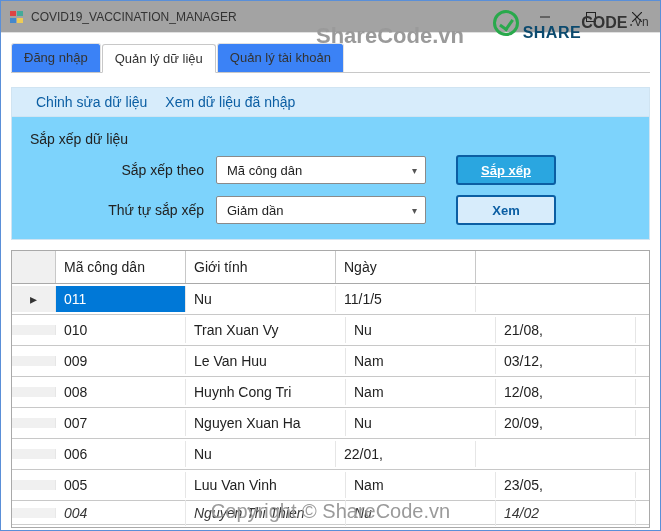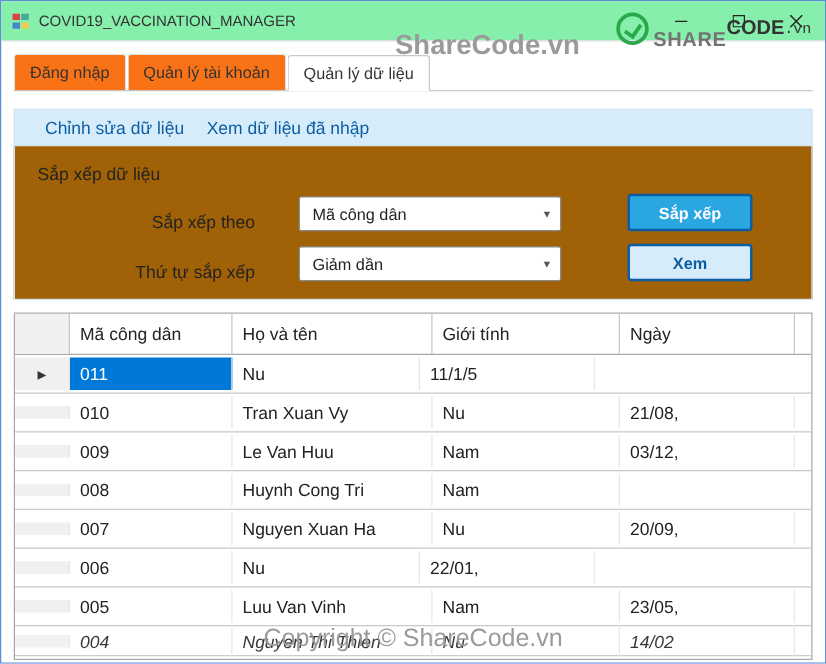--- a/index.html
+++ b/index.html
@@ -10,78 +10,78 @@
     font-size: 13px;
     background: #fff;
     width: 661px;
     height: 531px;
     overflow: hidden;
     position: relative;
   }
   .window { border: 1px solid #5a8fd8; background: #fff; width: 661px; height: 531px; }
   .titlebar {
     display: flex; align-items: center; height: 32px;
-    background: #86efac; border-bottom: 1px solid #e0e0e0;
+    background: #a3a3a3; border-bottom: 1px solid #e0e0e0;
     padding: 0 0 0 8px;
   }
   .titlebar .icon-box {
     width: 16px; height: 16px; margin-right: 6px;
     display: flex; align-items: center; justify-content: center;
   }
   .titlebar .title { color: #333; font-size: 12px; flex: 1; }
   .winbtns { display: flex; height: 100%; }
   .winbtn {
     width: 46px; height: 32px; display: flex; align-items: center; justify-content: center;
     color: #222; font-size: 12px;
   }
   .client { padding: 10px 10px 0 10px; }
 
   .maintabs {
     display: flex; border-bottom: 1px solid #c8c8c8;
   }
   .maintab {
     padding: 6px 12px; font-size: 13px; color: #333;
     border: 1px solid transparent; border-bottom: none;
-    background: #f97316; margin-right: 1px; border-radius: 3px 3px 0 0;
+    background: #3b82f6; margin-right: 1px; border-radius: 3px 3px 0 0;
     border-color:#e2e2e2;
   }
   .maintab.active {
     background: #fff; border: 1px solid #c8c8c8; border-bottom: 1px solid #fff;
     position: relative; top: 1px;
   }
 
   .subtab-row {
     background: #d7ecfb; display: flex; align-items: center;
     padding: 6px 24px; margin-top: 14px; border: 1px solid #d0e4f2;
   }
   .subtab {
     color: #0b5ea3; font-size: 14px; margin-right: 18px;
   }
 
   .section-label { padding: 4px 6px 8px 4px; color: #222; font-size: 14px; }
 
   .form-area {
-    background: #a16207; border: 1px solid #d0e4f2; border-top: none;
+    background: #7dd3fc; border: 1px solid #d0e4f2; border-top: none;
     padding: 10px 14px 14px 14px;
   }
-  .form-row { display: flex; align-items: flex-end; margin-bottom: 10px; gap: 23px; }
+  .form-row { display: flex; align-items: center; margin-bottom: 10px; }
   .form-row .lbl { width: 190px; text-align: right; padding-right: 12px; color: #222; font-size:14px;}
   .combo {
     width: 210px; height: 28px; border: 1px solid #8a8a8a; background: #fff;
     display: flex; align-items: center; justify-content: space-between;
     padding: 0 8px 0 10px; font-size: 13px; color: #222; border-radius: 2px;
   }
   .combo .chev { color: #555; font-size: 10px; }
   .btn {
     margin-left: 30px; height: 30px; min-width: 100px;
     border: 2px solid #0b5ea3; border-radius: 3px;
     display: flex; align-items: center; justify-content: center;
     font-weight: 600; font-size: 13px;
   }
-  .btn.solid { background: #2aa6e0; color: #fff; }
+  .btn.solid { background: #2aa6e0; color: #fff; text-decoration: underline; }
   .btn.outline { background: #d7ecfb; color: #0b5ea3; }
 
   .grid {
     margin-top: 10px; border: 1px solid #a9a9a9; background: #fff;
     height: 278px; overflow: hidden;
   }
   .ghead { display: flex; background: #fff; border-bottom: 1px solid #a9a9a9; }
   .ghead .cell {
     border-right: 1px solid #c8c8c8; padding: 8px 8px; font-size: 14px; color: #222;
   }
@@ -111,21 +111,21 @@
   }
   .wm-logo .mark {
     width: 26px; height: 26px; border: 3px solid #29a94c; border-radius: 50%;
     position: relative; margin-right: 4px;
   }
   .wm-logo .mark:after {
     content: ""; position: absolute; left: 6px; top: 4px; width: 6px; height: 10px;
     border-right: 3px solid #29a94c; border-bottom: 3px solid #29a94c;
     transform: rotate(35deg);
   }
-  .wm-logo .share { color: #737373; font-size: 16px; letter-spacing: 0.5px; margin-top: 20px;}
+  .wm-logo .share { color: #0c4a6e; font-size: 16px; letter-spacing: 0.5px; margin-top: 20px;}
   .wm-logo .code { color: #333; font-size: 16px; }
   .wm-logo .vn { color: #333; font-size: 12px; font-weight: 400; font-family: Liberation Mono, monospace; }
   .wm-bottom {
     position: absolute; bottom: 8px; left: 0; right: 0; text-align: center;
     color: #9a9a9a; font-size: 20px; pointer-events: none;
   }
 </style>
 </head>
 <body>
 
@@ -158,22 +158,22 @@
             <line x1="10" y1="0" x2="0" y2="10" stroke="#222" stroke-width="1.2"></line>
           </svg>
       </div>
     </div>
   </div>
 
   <div class="client">
 
     <div class="maintabs">
       <div class="maintab"><span>Đăng nhập</span></div>
+      <div class="maintab active"><span>Quản lý dữ liệu</span></div>
       <div class="maintab"><span>Quản lý tài khoản</span></div>
-      <div class="maintab active"><span>Quản lý dữ liệu</span></div>
     </div>
 
     <div class="subtab-row">
       <div class="subtab"><span>Chỉnh sửa dữ liệu</span></div>
       <div class="subtab"><span>Xem dữ liệu đã nhập</span></div>
     </div>
 
     <div class="form-area">
       <div class="section-label">Sắp xếp dữ liệu</div>
 
@@ -197,21 +197,20 @@
         <div class="btn outline">
             <span>Xem</span>
           </div>
       </div>
     </div>
 
     <div class="grid">
       <div class="ghead">
         <div class="cell col-indicator"></div>
         <div class="cell col-id">Mã công dân</div>
-        <div class="cell col-name">Họ và tên</div>
         <div class="cell col-gender">Giới tính</div>
         <div class="cell col-date">Ngày</div>
       </div>
       <div class="gbody" id="gbody">
           <div class="row selected">
             <div class="cell col-indicator">▸</div>
             <div class="cell col-id">011</div>
             <div class="cell col-gender">Nu</div>
             <div class="cell col-date">11/1/5</div>
           </div>
@@ -227,20 +226,21 @@
             <div class="cell col-id">009</div>
             <div class="cell col-name">Le Van Huu</div>
             <div class="cell col-gender">Nam</div>
             <div class="cell col-date">03/12,</div>
           </div>
           <div class="row">
             <div class="cell col-indicator"></div>
             <div class="cell col-id">008</div>
             <div class="cell col-name">Huynh Cong Tri</div>
             <div class="cell col-gender">Nam</div>
+            <div class="cell col-date">12/08,</div>
           </div>
           <div class="row">
             <div class="cell col-indicator"></div>
             <div class="cell col-id">007</div>
             <div class="cell col-name">Nguyen Xuan Ha</div>
             <div class="cell col-gender">Nu</div>
             <div class="cell col-date">20/09,</div>
           </div>
           <div class="row">
             <div class="cell col-indicator"></div>

